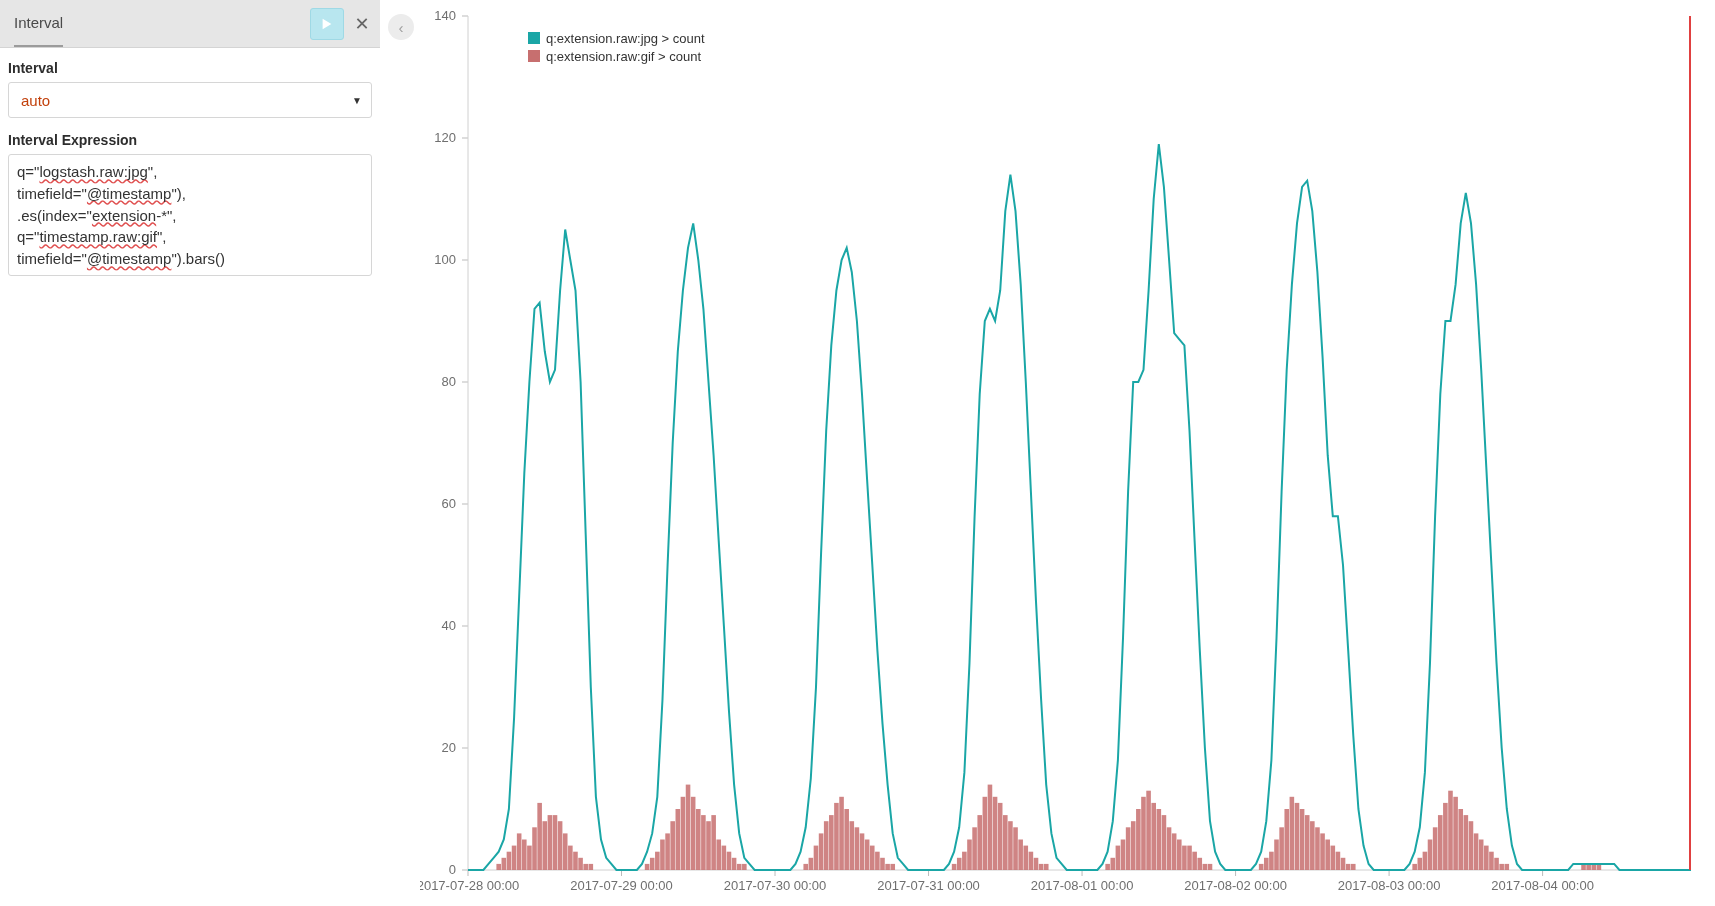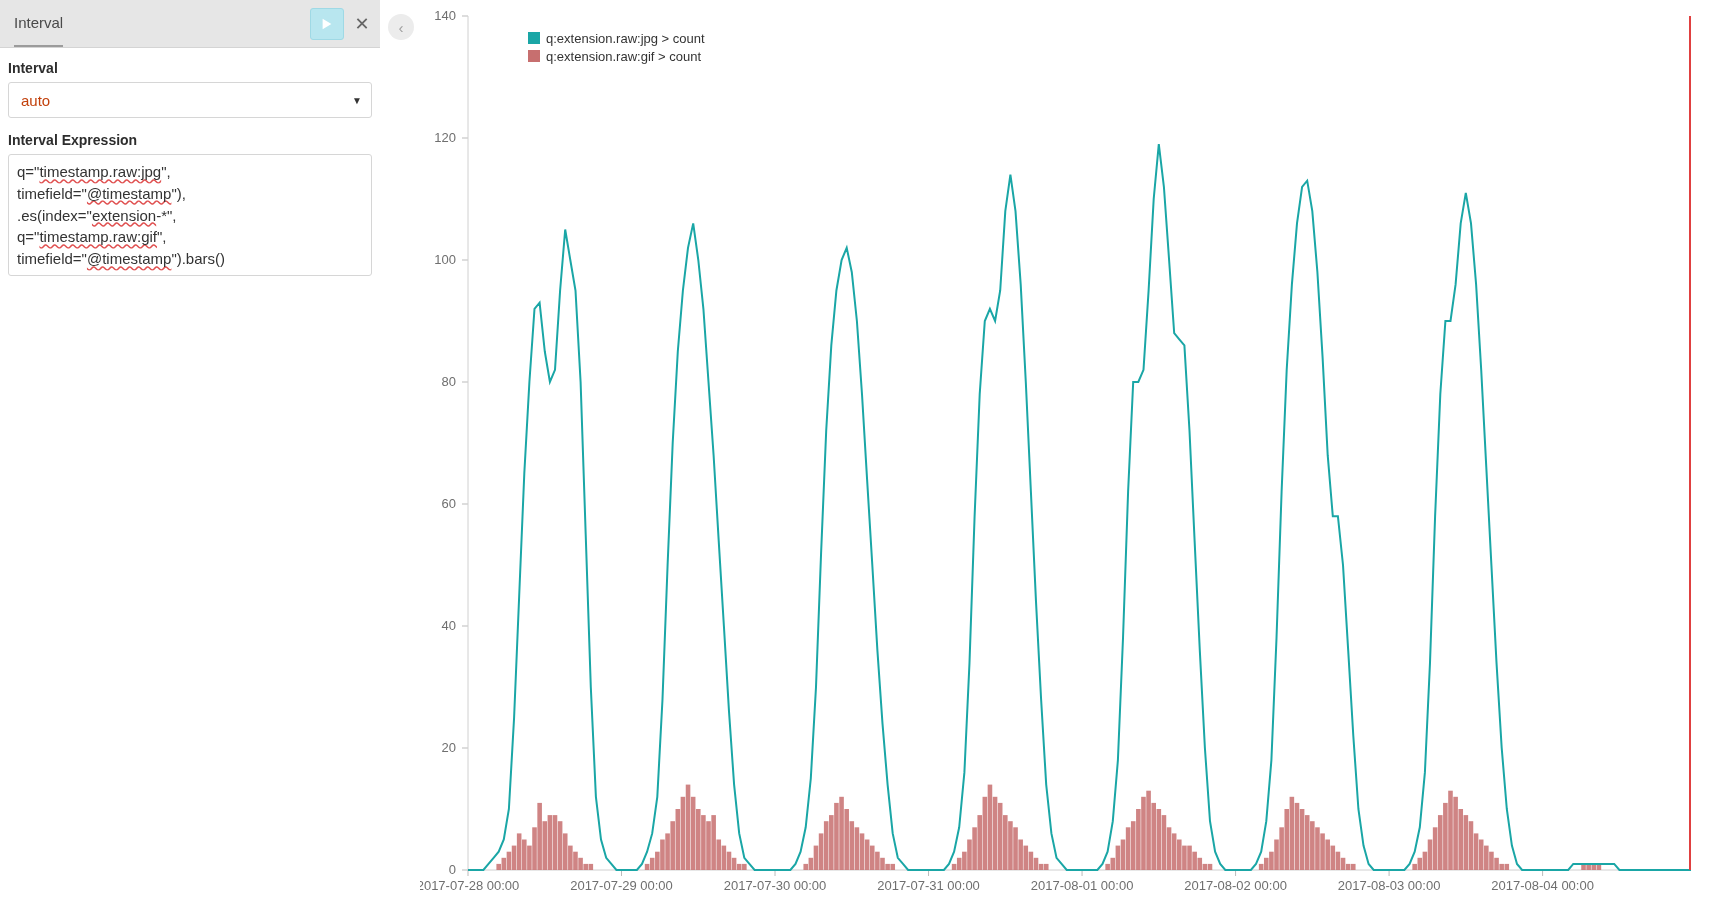--- a/index.html
+++ b/index.html
@@ -46,21 +46,21 @@
     </div>
     <div class="panel-body">
       <div class="field-label">Interval</div>
       <div class="select-wrap">
         <select>
           <option>auto</option>
         </select>
       </div>
       <div class="field-label">Interval Expression</div>
       <div class="expr-area" contenteditable="true" style="">
-        q="<span class="sp">timestamp.raw:jpg</span>",<br>
+        q="<span class="sp">logstash.raw:jpg</span>",<br>
         timefield="<span class="sp">@timestamp</span>"),<br>
         .es(index="<span class="sp">extension</span>-*",<br>
         q="<span class="sp">timestamp.raw:gif</span>",<br>
         timefield="<span class="sp">@timestamp</span>").bars()
       </div>
     </div>
   </aside>
 
   <main class="main">
     <div class="back-circle">

